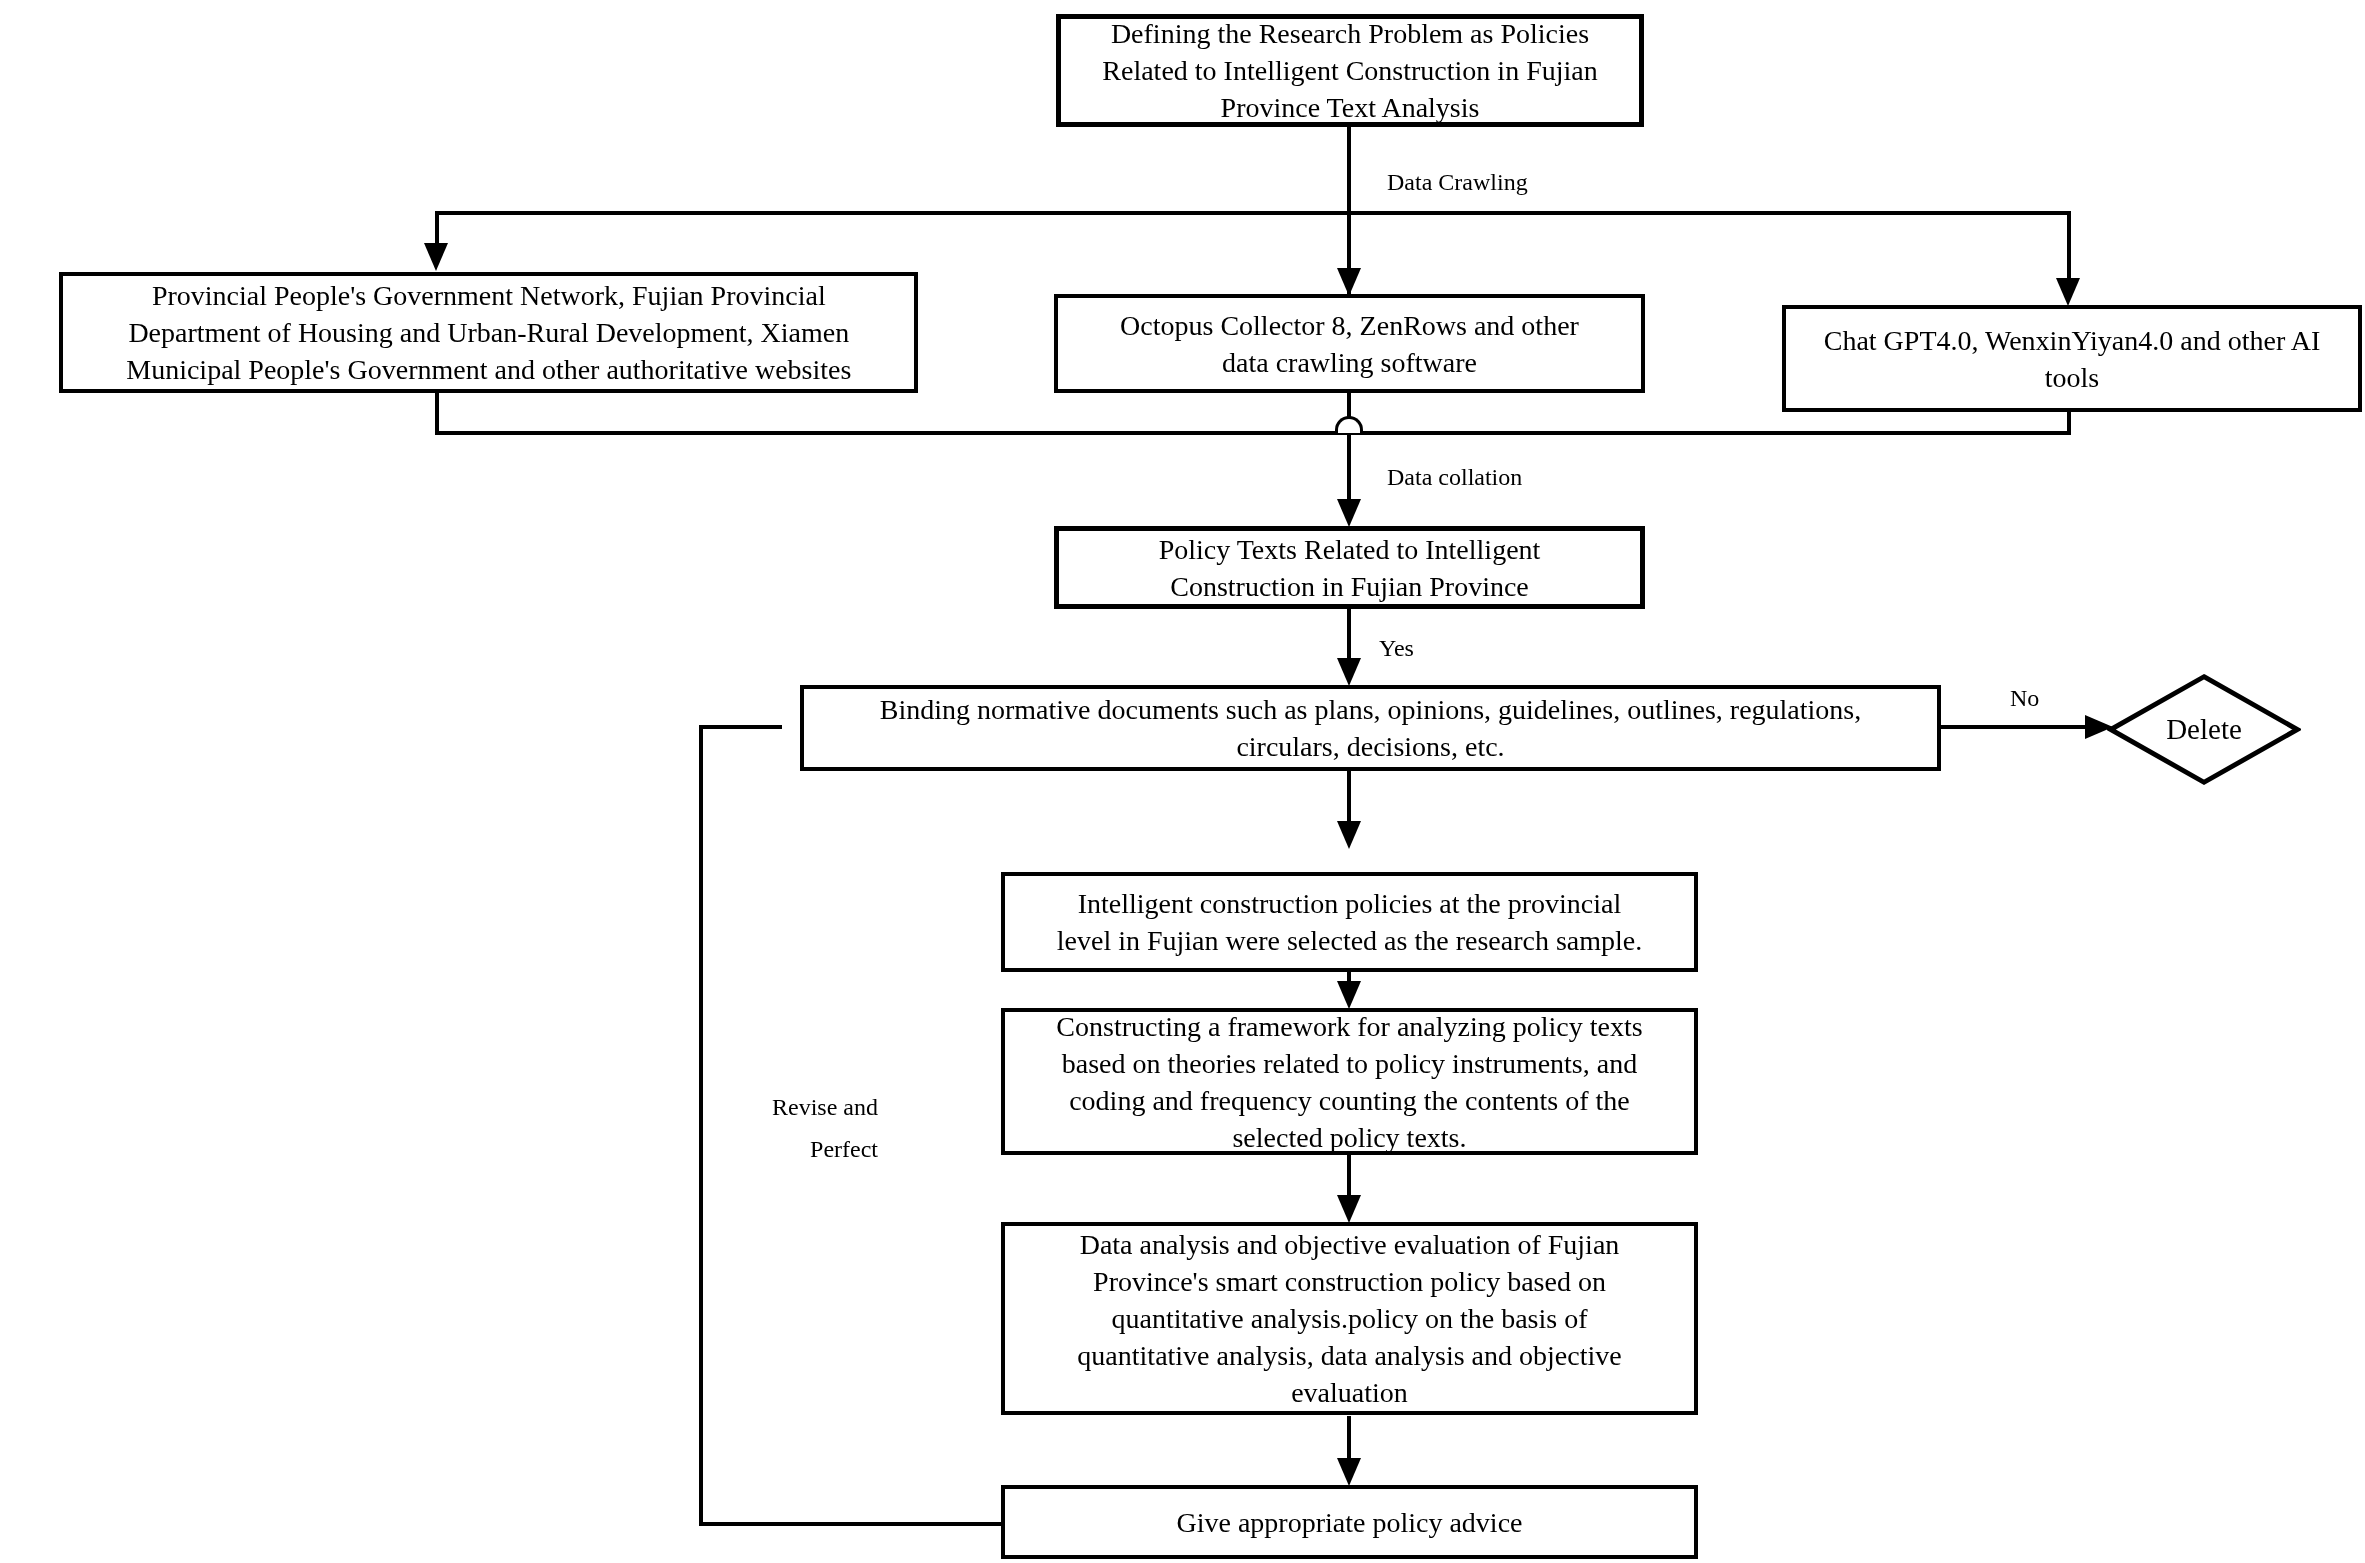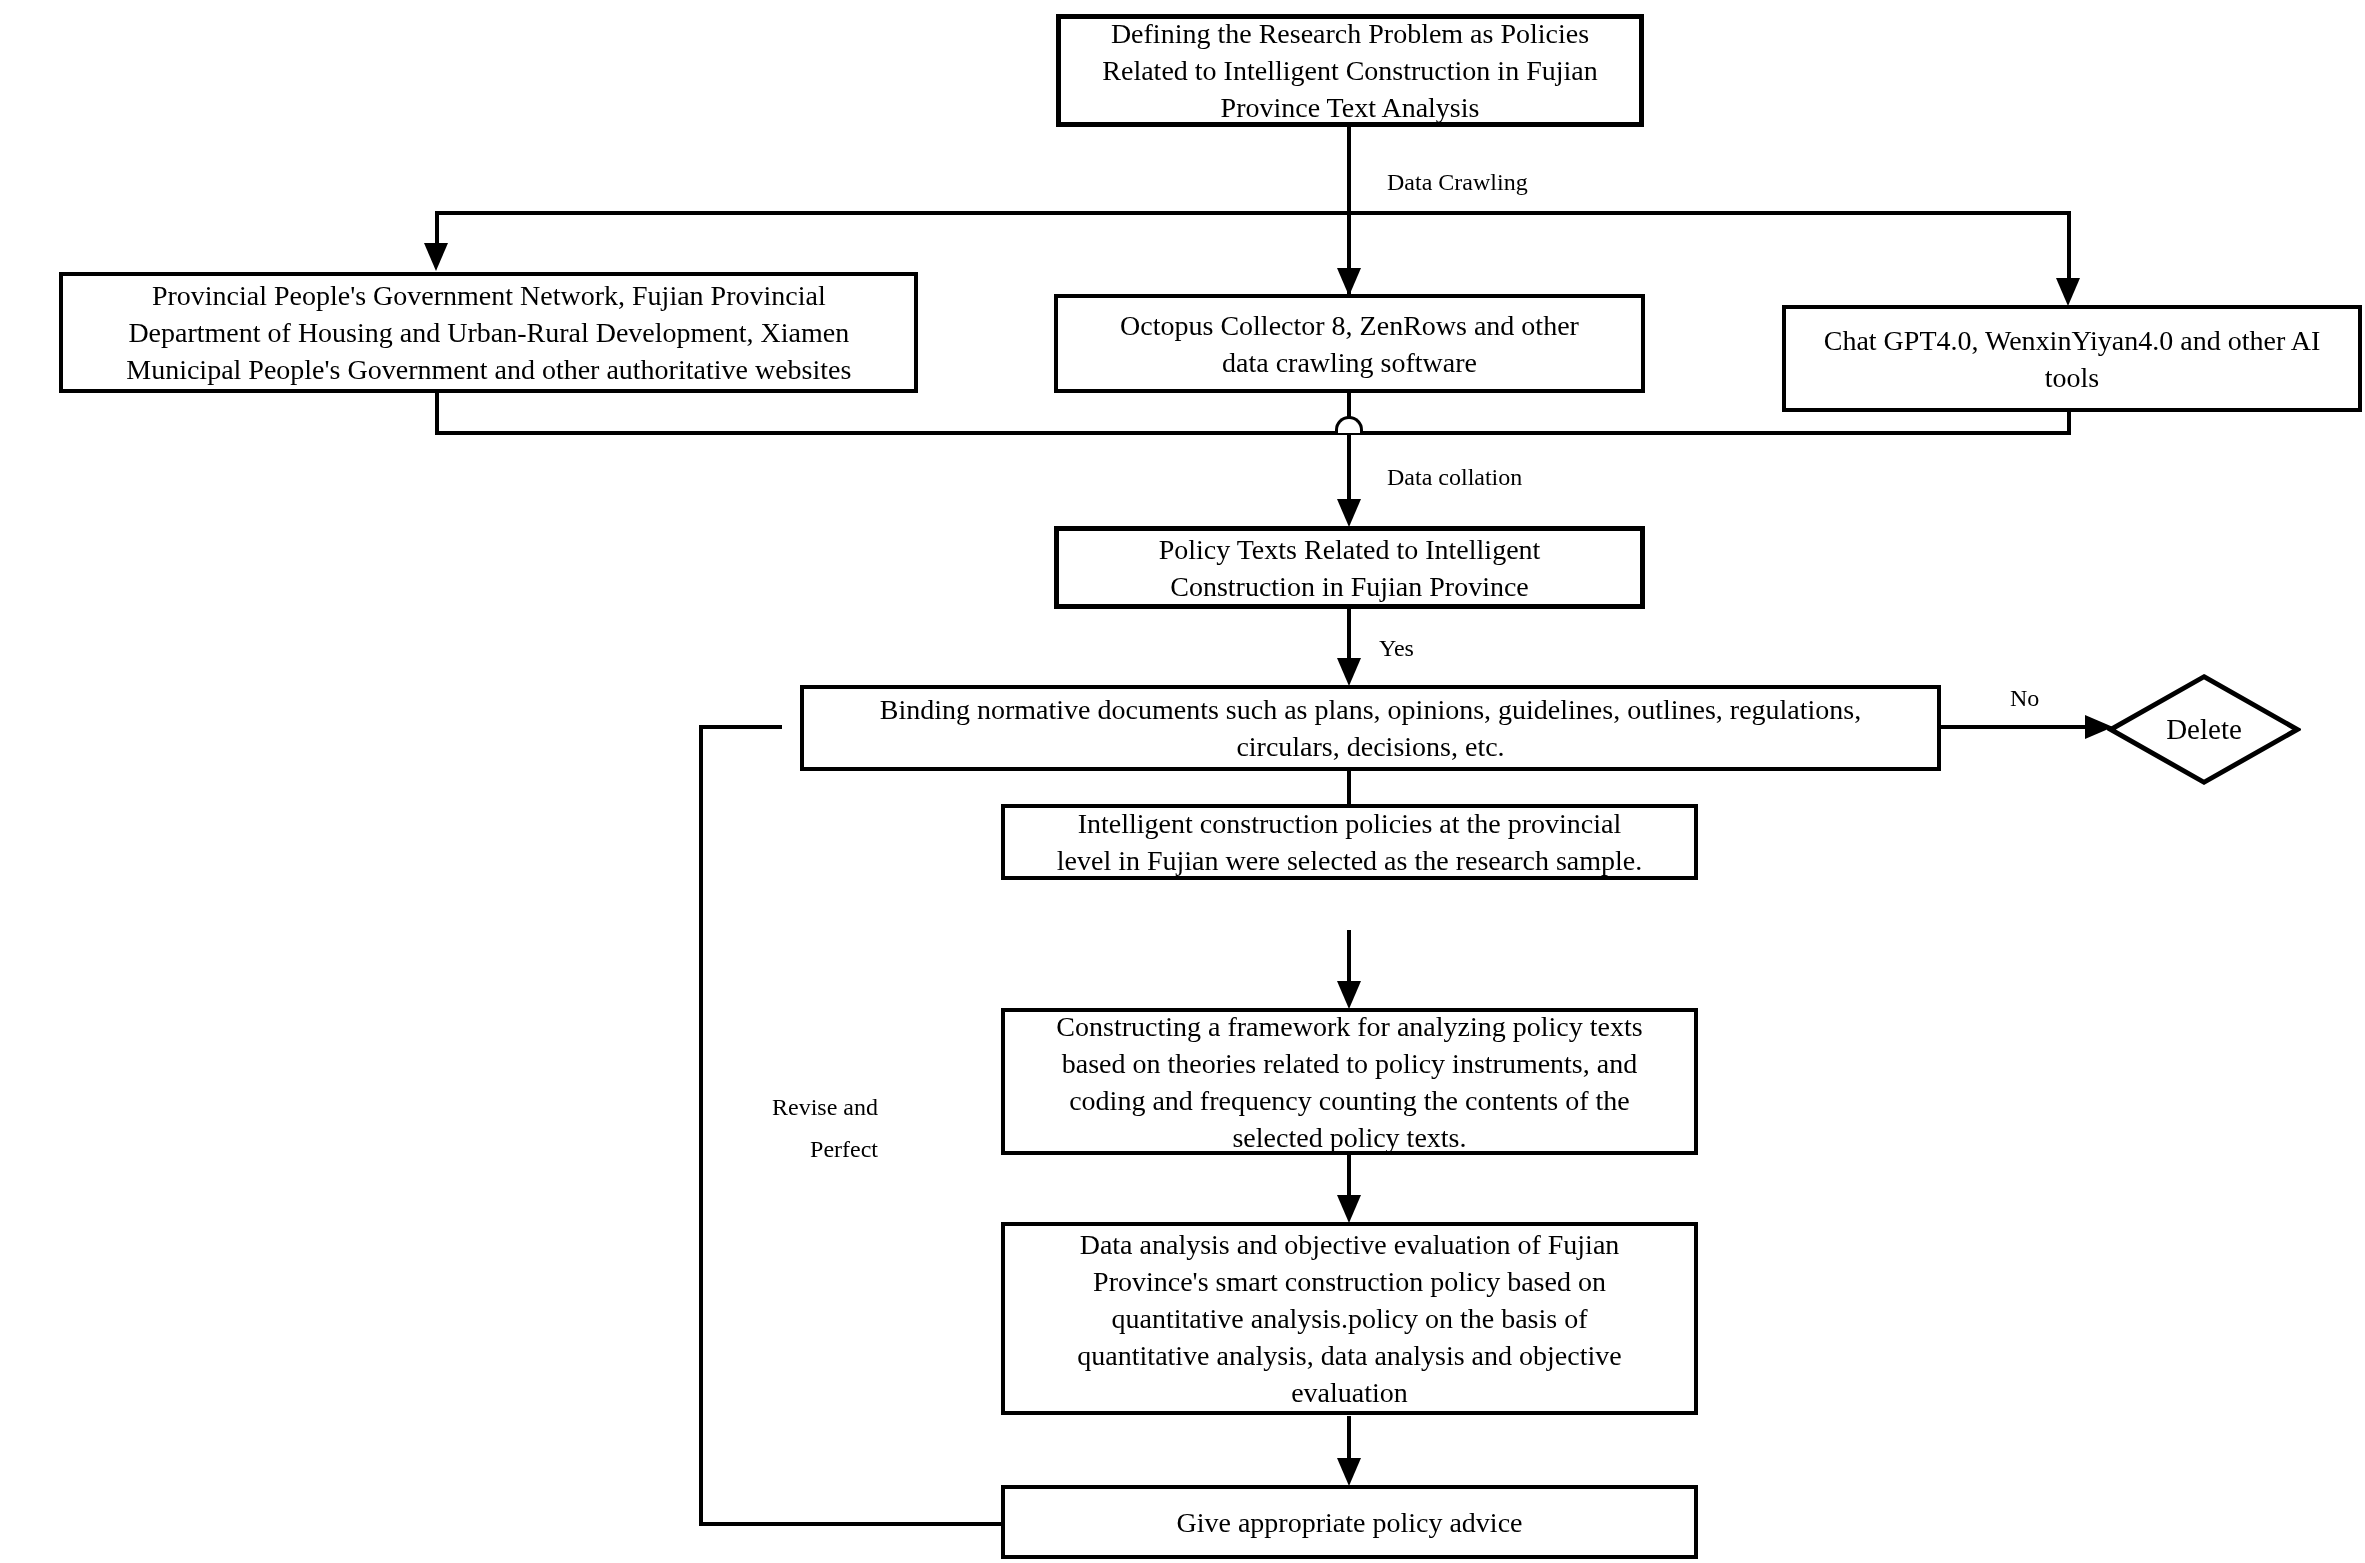--- a/index.html
+++ b/index.html
@@ -120,21 +120,21 @@
 
   <div class="box" style="left:1782px; top:305px; width:580px; height:107px;">Chat GPT4.0, WenxinYiyan4.0 and other AI
 tools</div>
 
   <div class="box thick" style="left:1054px; top:526px; width:591px; height:83px;">Policy Texts Related to Intelligent
 Construction in Fujian Province</div>
 
   <div class="box" style="left:780px; top:685px; width:1141px; height:86px;margin-left:20px;">Binding normative documents such as plans, opinions, guidelines, outlines, regulations,
 circulars, decisions, etc.</div>
 
-  <div class="box" style="left:1001px; top:804px; width:697px; height:76px;">Intelligent construction policies at the provincial
+  <div class="box" style="left:1001px; top:872px; width:697px; height:100px;">Intelligent construction policies at the provincial
 level in Fujian were selected as the research sample.</div>
 
   <div class="box" style="left:1001px; top:1008px; width:697px; height:147px;">Constructing a framework for analyzing policy texts
 based on theories related to policy instruments, and
 coding and frequency counting the contents of the
 selected policy texts.</div>
 
   <div class="box" style="left:1001px; top:1222px; width:697px; height:193px;">Data analysis and objective evaluation of Fujian
 Province's smart construction policy based on
 quantitative analysis.policy on the basis of

